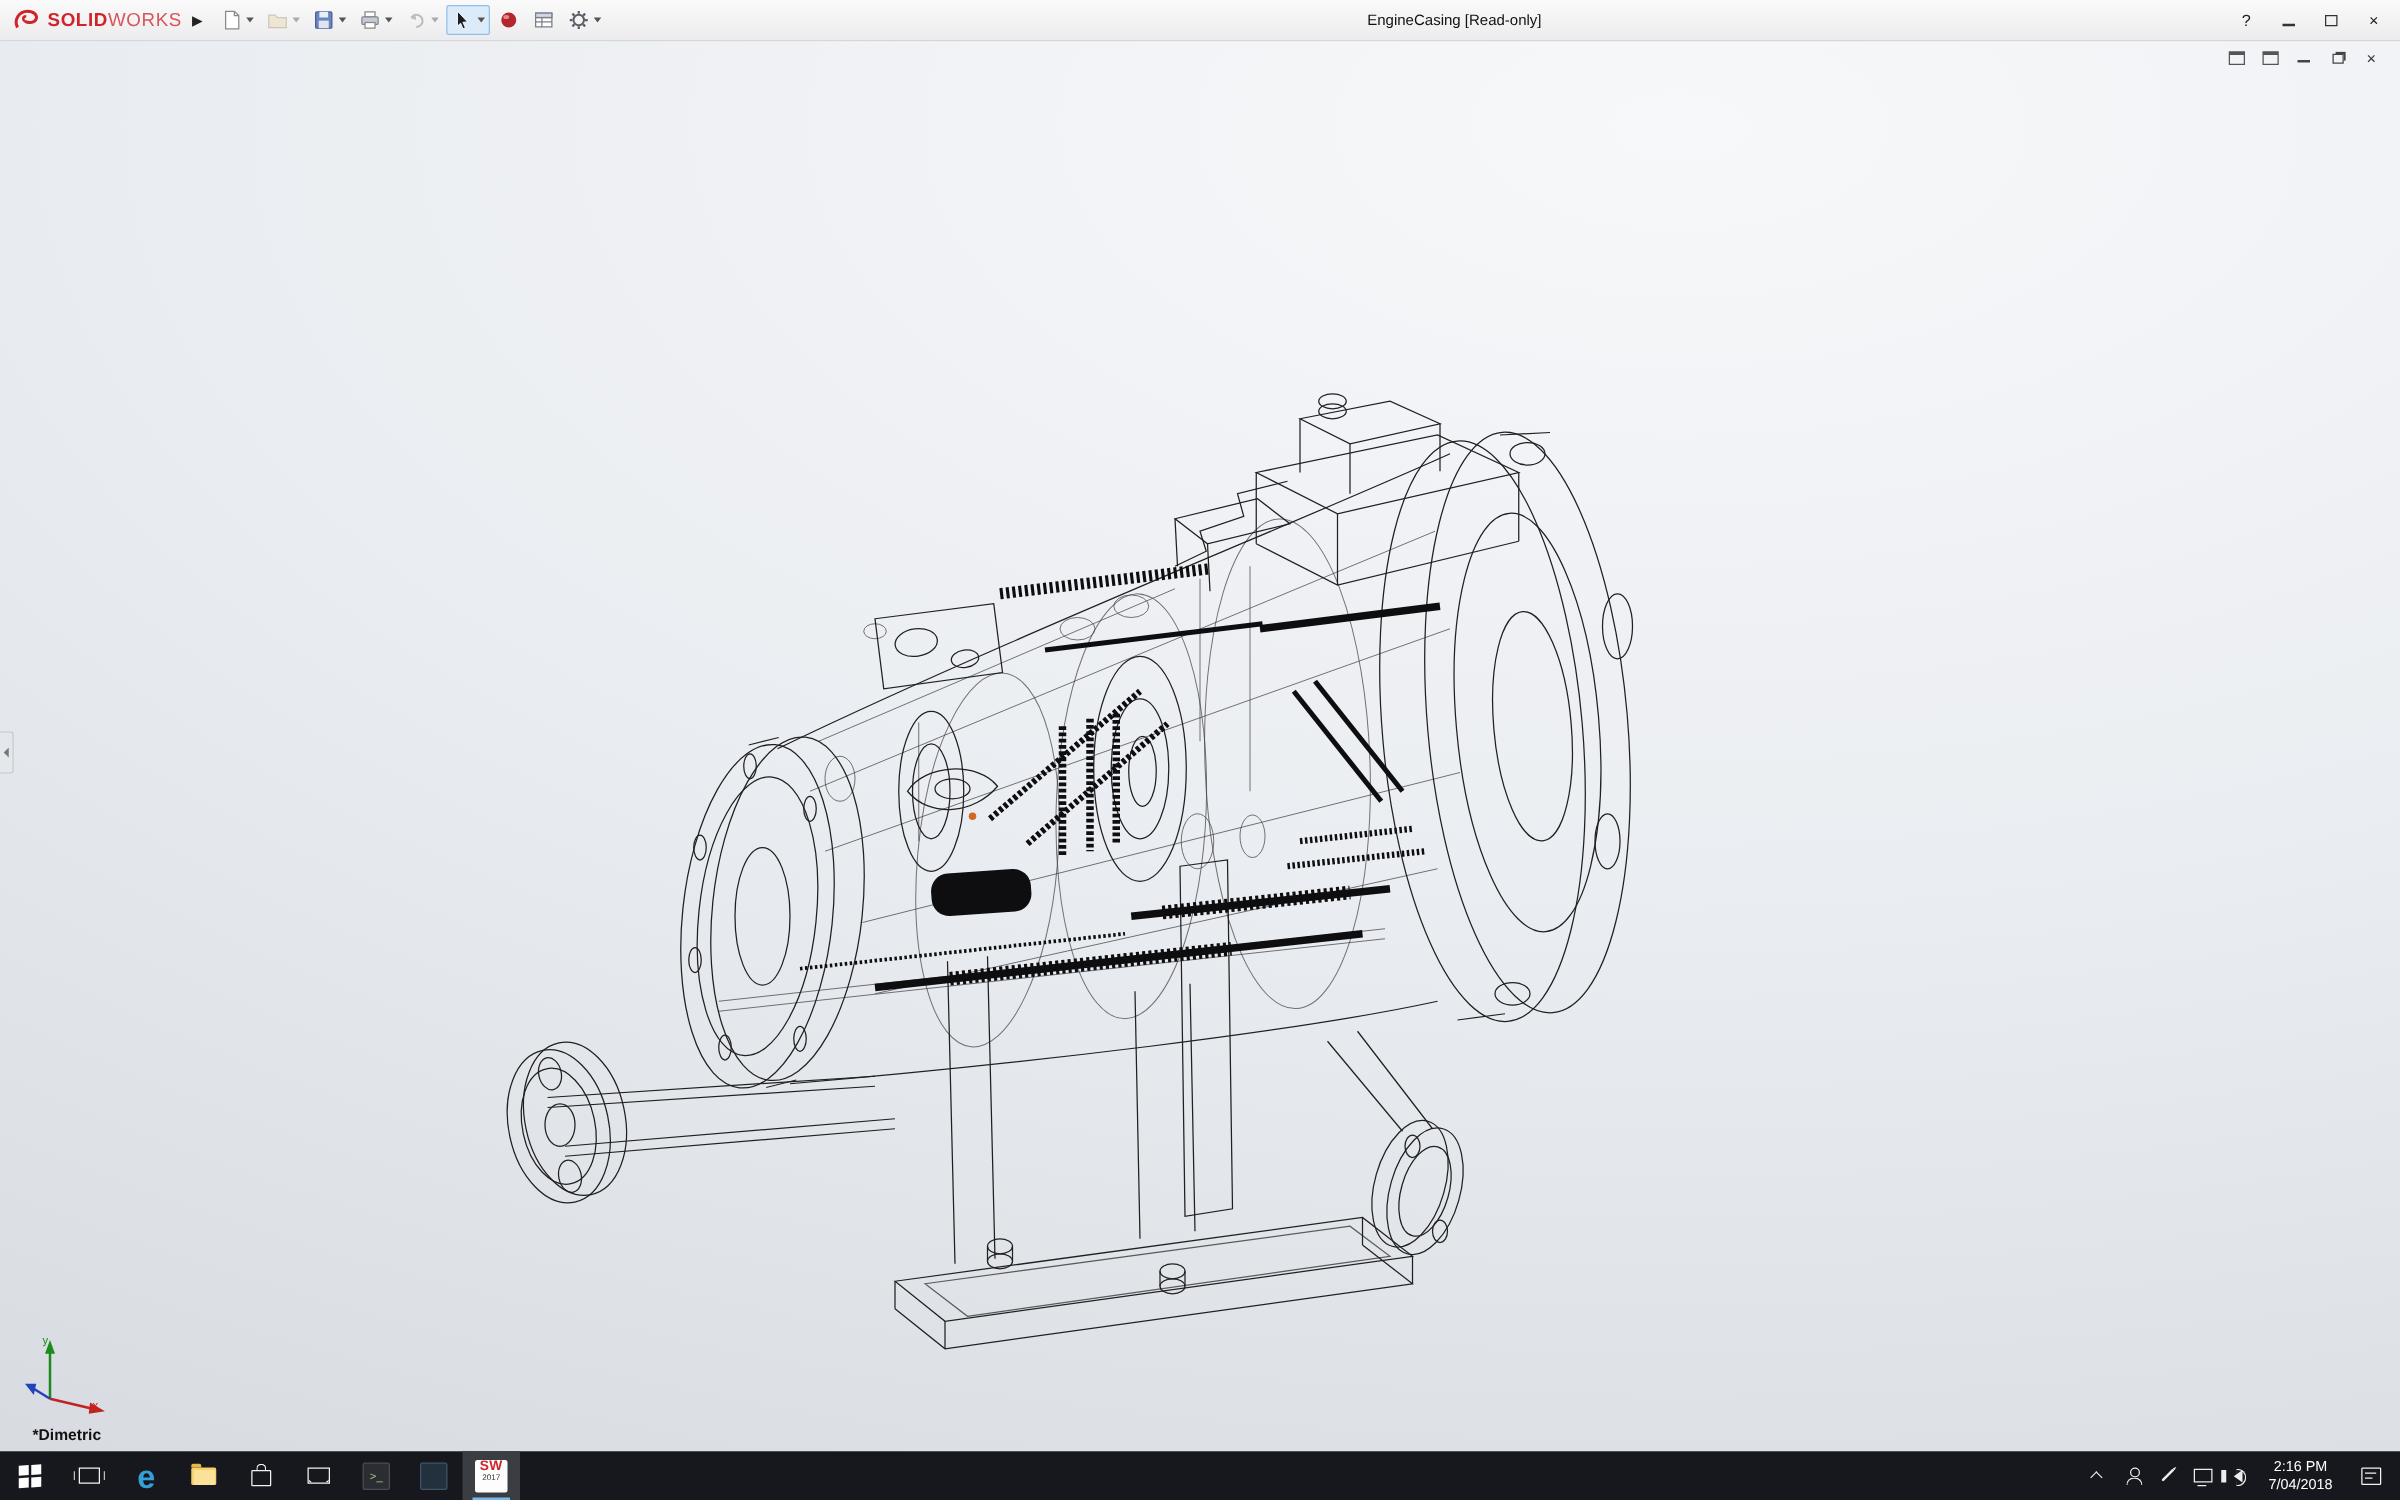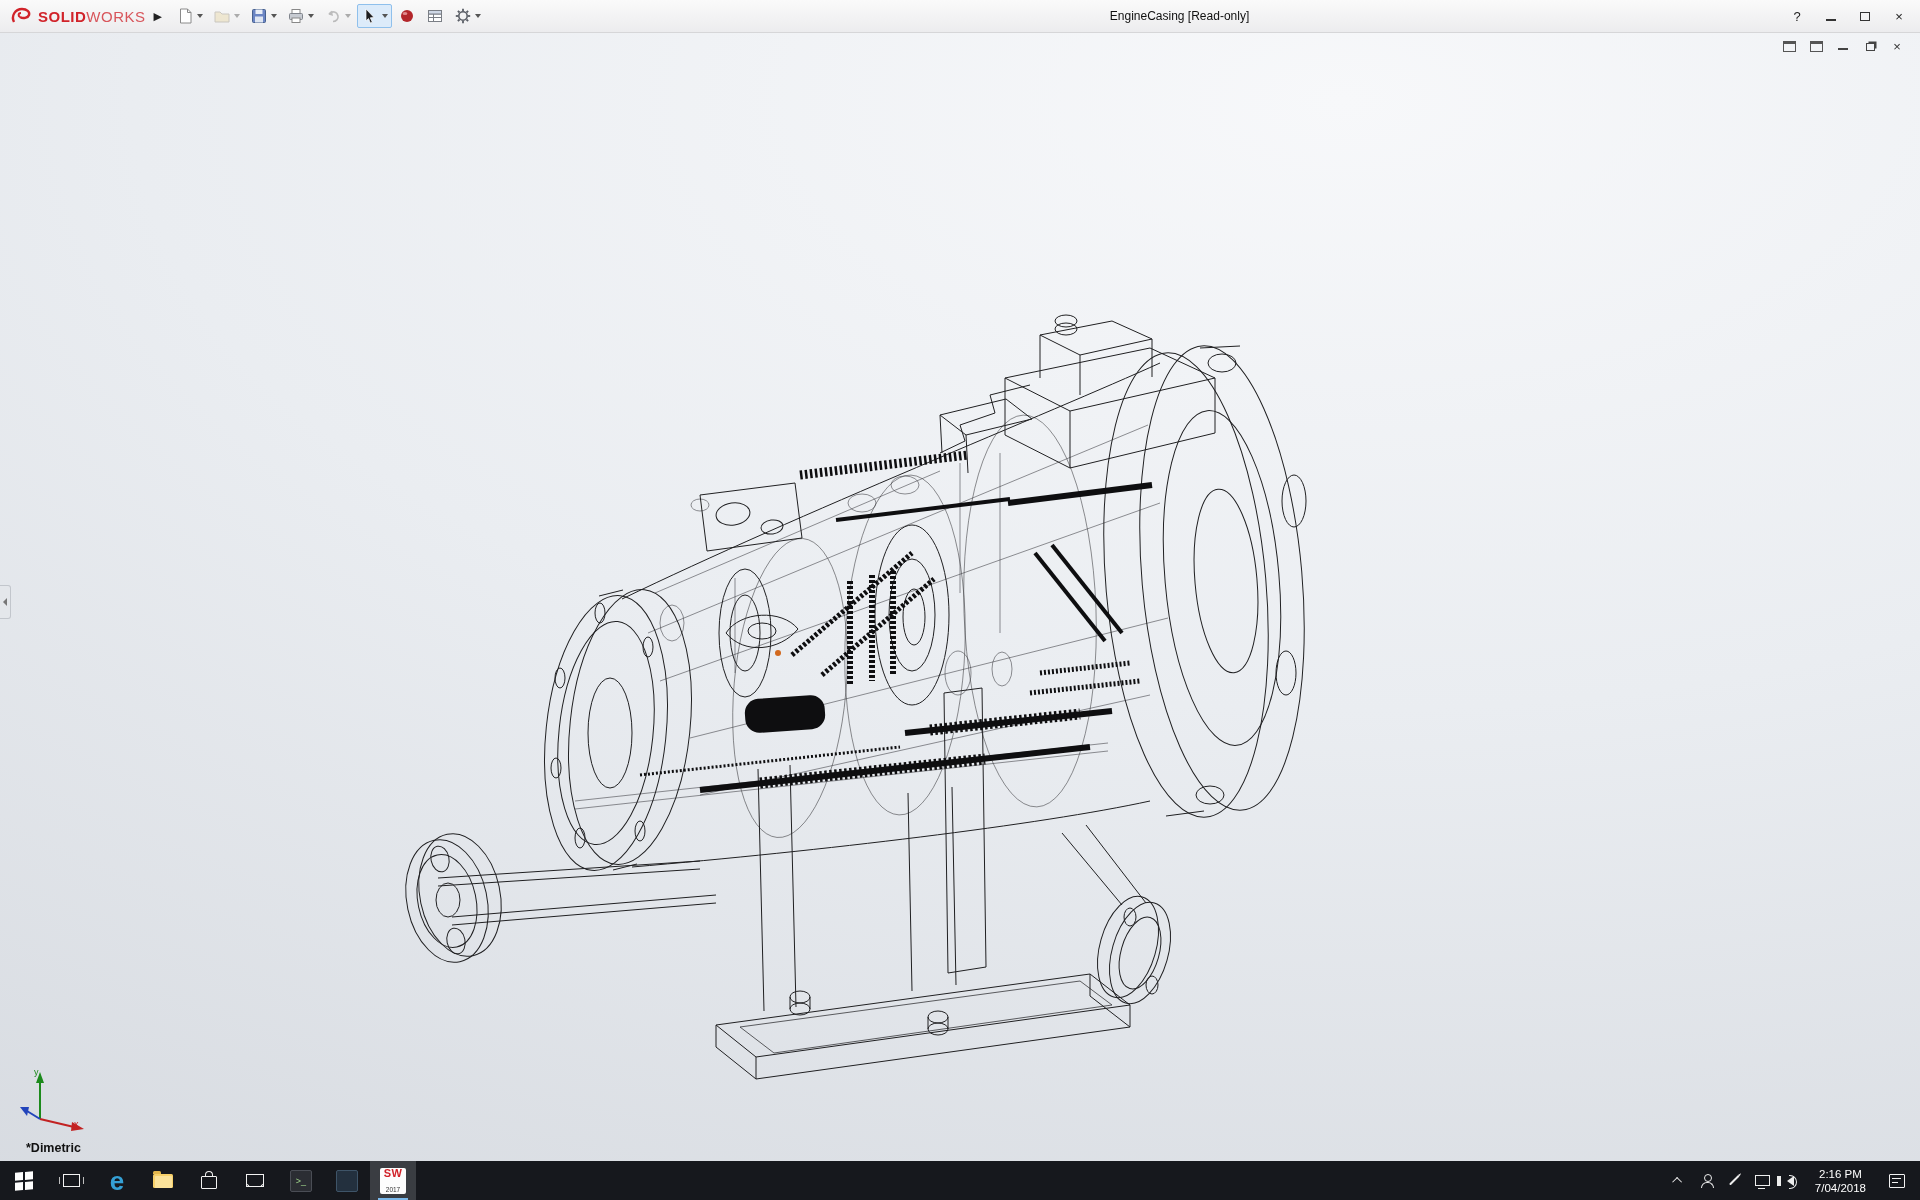--- a/index.html
+++ b/index.html
@@ -17,21 +17,21 @@
   .brand-text { font-size:15px; letter-spacing:.5px; font-weight:700; color:#d1232a; }
   .brand-text .works { font-weight:400; color:#d8555b; }
   .flyout-btn { background:none; border:none; font-size:11px; color:#222; margin:0 10px 0 8px; cursor:pointer; }
   .toolbar { display:flex; align-items:center; gap:2px; }
   .tb { display:flex; align-items:center; gap:2px; background:none; border:1px solid transparent; padding:2px 3px; border-radius:2px; cursor:pointer; }
   .tb.active { background:#dcebfa; border-color:#8fc0ec; }
   .tb.disabled { opacity:.45; }
   .caret { width:0; height:0; border-left:3.5px solid transparent; border-right:3.5px solid transparent; border-top:4px solid #555; margin-left:1px; }
   .win-title {
     position:absolute; left:60.6%; transform:translateX(-50%);
-    font-size:12px; color:#111; white-space:nowrap;margin-left:16px;
+    font-size:12px; color:#111; white-space:nowrap;
   }
   .winctrls { position:absolute; right:4px; top:0; height:33px; display:flex; align-items:center; }
   .winctrls button { width:34px; height:28px; background:none; border:none; font-size:13px; color:#222; cursor:pointer; display:flex; align-items:center; justify-content:center; }
   .glyph-min { width:10px; border-bottom:2px solid #333; height:8px; }
   .glyph-max { width:10px; height:9px; border:1.4px solid #333; }
 
   
   .viewport {
     position:absolute; top:33px; left:0; width:1920px; height:1128px;
     background:radial-gradient(140% 120% at 70% 6%, #f7f8fa 0%, #eaedf1 45%, #d5d9df 100%);
@@ -84,21 +84,21 @@
   .folder-icon::before { content:""; position:absolute; top:-3px; left:0; width:8px; height:3px; background:#e4b74c; border-radius:1.5px 1.5px 0 0; }
   .folder-icon::after { content:""; position:absolute; left:1.5px; top:2.5px; width:17px; height:11.5px; background:#fbe29a; border-radius:1px; }
   .bag-icon { width:16px; height:13px; border:1.6px solid #f2f2f2; border-radius:1px; position:relative; margin-top:4px; }
   .bag-icon::before { content:""; position:absolute; top:-6px; left:3px; width:6px; height:5px; border:1.6px solid #f2f2f2; border-bottom:none; border-radius:4px 4px 0 0; }
   .mail-icon { width:18px; height:13px; border:1.6px solid #f2f2f2; position:relative; overflow:hidden; }
   .mail-icon::before, .mail-icon::after { content:""; position:absolute; top:-4px; width:12px; height:12px; border-bottom:1.6px solid #f2f2f2; }
   .mail-icon::before { left:-5px; transform:rotate(38deg); }
   .mail-icon::after { right:-5px; transform:rotate(-38deg); }
   .console-tile { width:22px; height:22px; background:#2b2d33; border:1px solid #4a4d55; border-radius:2px; display:flex; align-items:center; justify-content:center; color:#9fd48a; font-size:9px; }
   .app-tile { width:22px; height:22px; background:#23303e; border:1px solid #3e5468; border-radius:2px; }
-  .sw-tile { width:26px; height:26px; background:#fdfdfd; border-radius:2px; display:flex; flex-direction:column; align-items:center; justify-content:space-between; line-height:1; }
+  .sw-tile { width:26px; height:26px; background:#fdfdfd; border-radius:2px; display:flex; flex-direction:column; align-items:center; justify-content:flex-start; line-height:1; }
   .sw-tile .sw { color:#d1232a; font-weight:700; font-size:11px; letter-spacing:.3px; }
   .sw-tile .yr { color:#333; font-size:6.5px; margin-top:1px; }
 
   .tray { margin-left:auto; display:flex; align-items:center; gap:4px; padding-right:4px; }
   .tray-btn { background:none; border:none; cursor:pointer; height:39px; display:flex; align-items:center; justify-content:center; width:24px; }
   .chev-up { width:7px; height:7px; border-left:1.6px solid #e8e8e8; border-top:1.6px solid #e8e8e8; transform:rotate(45deg) translateY(2px); }
   .ppl-icon { width:14px; height:14px; position:relative; }
   .ppl-icon::before { content:""; position:absolute; top:0; left:4px; width:6px; height:6px; border:1.5px solid #ededed; border-radius:50%; }
   .ppl-icon::after { content:""; position:absolute; bottom:0; left:1px; width:11px; height:5px; border:1.5px solid #ededed; border-bottom:none; border-radius:6px 6px 0 0; }
   .pen-icon { width:13px; height:2.4px; background:#ededed; transform:rotate(-45deg); border-radius:1px; position:relative; }

